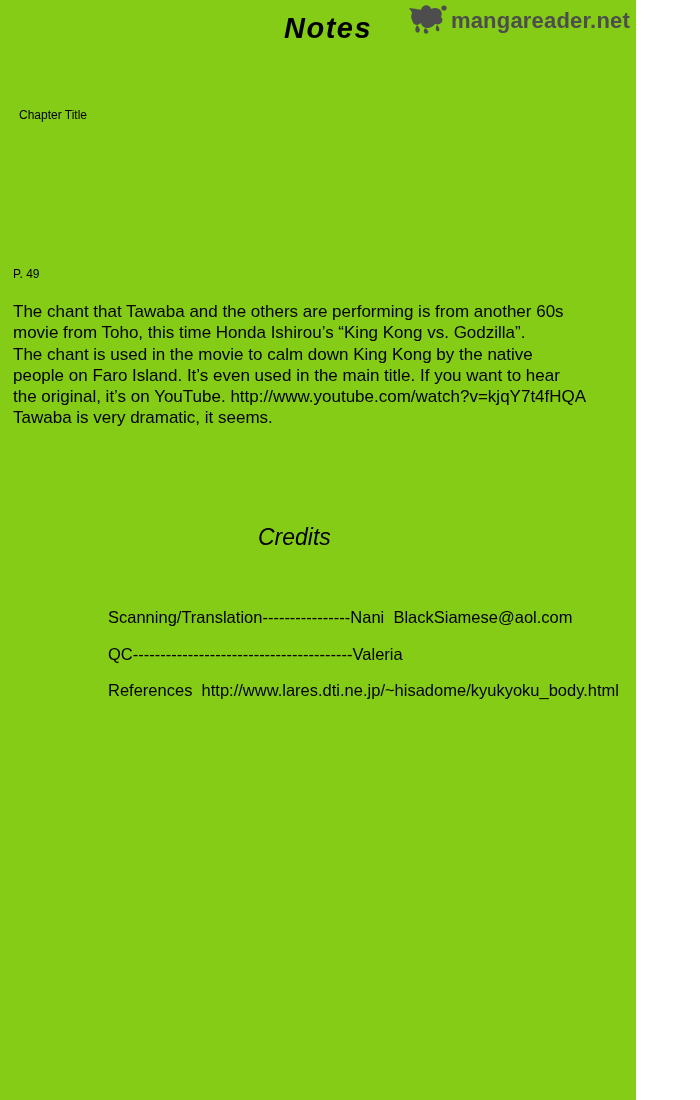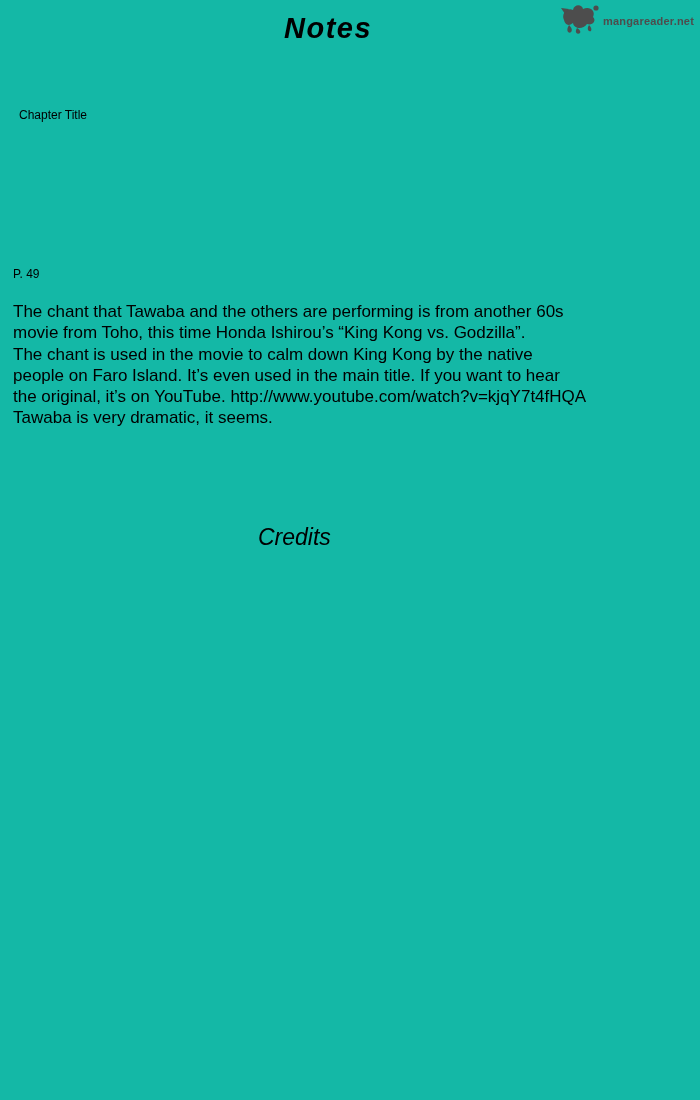--- a/index.html
+++ b/index.html
@@ -1,20 +1,20 @@
 <!DOCTYPE html>
 <html><head>
 <meta charset="utf-8">
 <style>
   html, body { margin: 0; padding: 0; background: #ffffff; }
   .page {
     position: relative;
-    width: 700px;
+    width: 636px;
     height: 1100px;
-    background: #14b8a6;
+    background: #84cc16;
     overflow: hidden;
     font-family: "Liberation Sans", sans-serif;
     color: #000000;
   }
   .page-title {
     position: absolute;
     top: 12px;
     left: 284px;
     font-size: 29px;
     font-weight: bold;
@@ -26,21 +26,21 @@
     top: 3px;
     right: 6px;
     display: flex;
     align-items: center;
     gap: 2px;
     color: #4d4d4d;
   }
   .watermark .mascot { display: block; }
   .watermark .site-name {
     font-weight: bold;
-    font-size: 11px;
+    font-size: 22px;
     letter-spacing: 0.2px;
     font-family: "Liberation Sans", sans-serif;
   }
   .section-heading {
     position: absolute;
     font-size: 12px;
   }
   .heading-chapter { top: 108px; left: 19px; }
   .heading-p96 { top: 267px; left: 13px; }
   .body-text {
@@ -97,14 +97,19 @@
 
   <div class="body-text body-p96">The chant that Tawaba and the others are performing is from another 60s
 movie from Toho, this time Honda Ishirou’s “King Kong vs. Godzilla”.
 The chant is used in the movie to calm down King Kong by the native
 people on Faro Island.   It’s even used in the main title.  If you want to hear
 the original, it’s on YouTube.  http://www.youtube.com/watch?v=kjqY7t4fHQA
 Tawaba is very dramatic, it seems.</div>
 
   <div class="credits-heading">Credits</div>
 
+  <div class="credits-block">
+    <div class="credit-line">Scanning/Translation----------------Nani  BlackSiamese@aol.com</div>
+    <div class="credit-line">QC----------------------------------------Valeria</div>
+    <div class="credit-line">References  http://www.lares.dti.ne.jp/~hisadome/kyukyoku_body.html</div>
+  </div>
 
 </div>
 
 </body></html>

